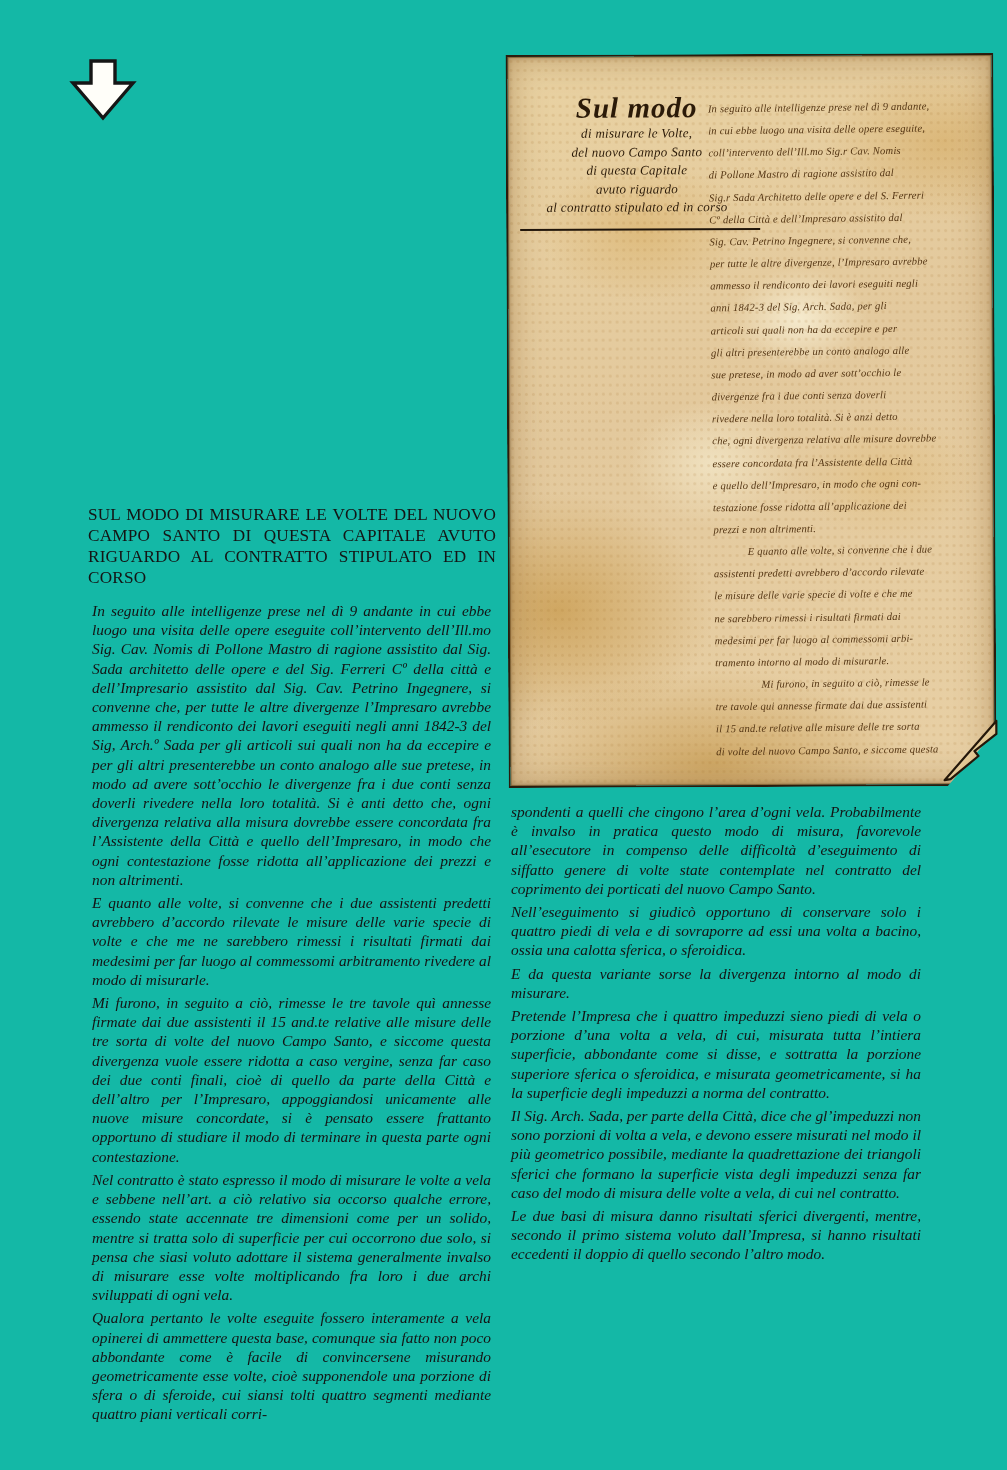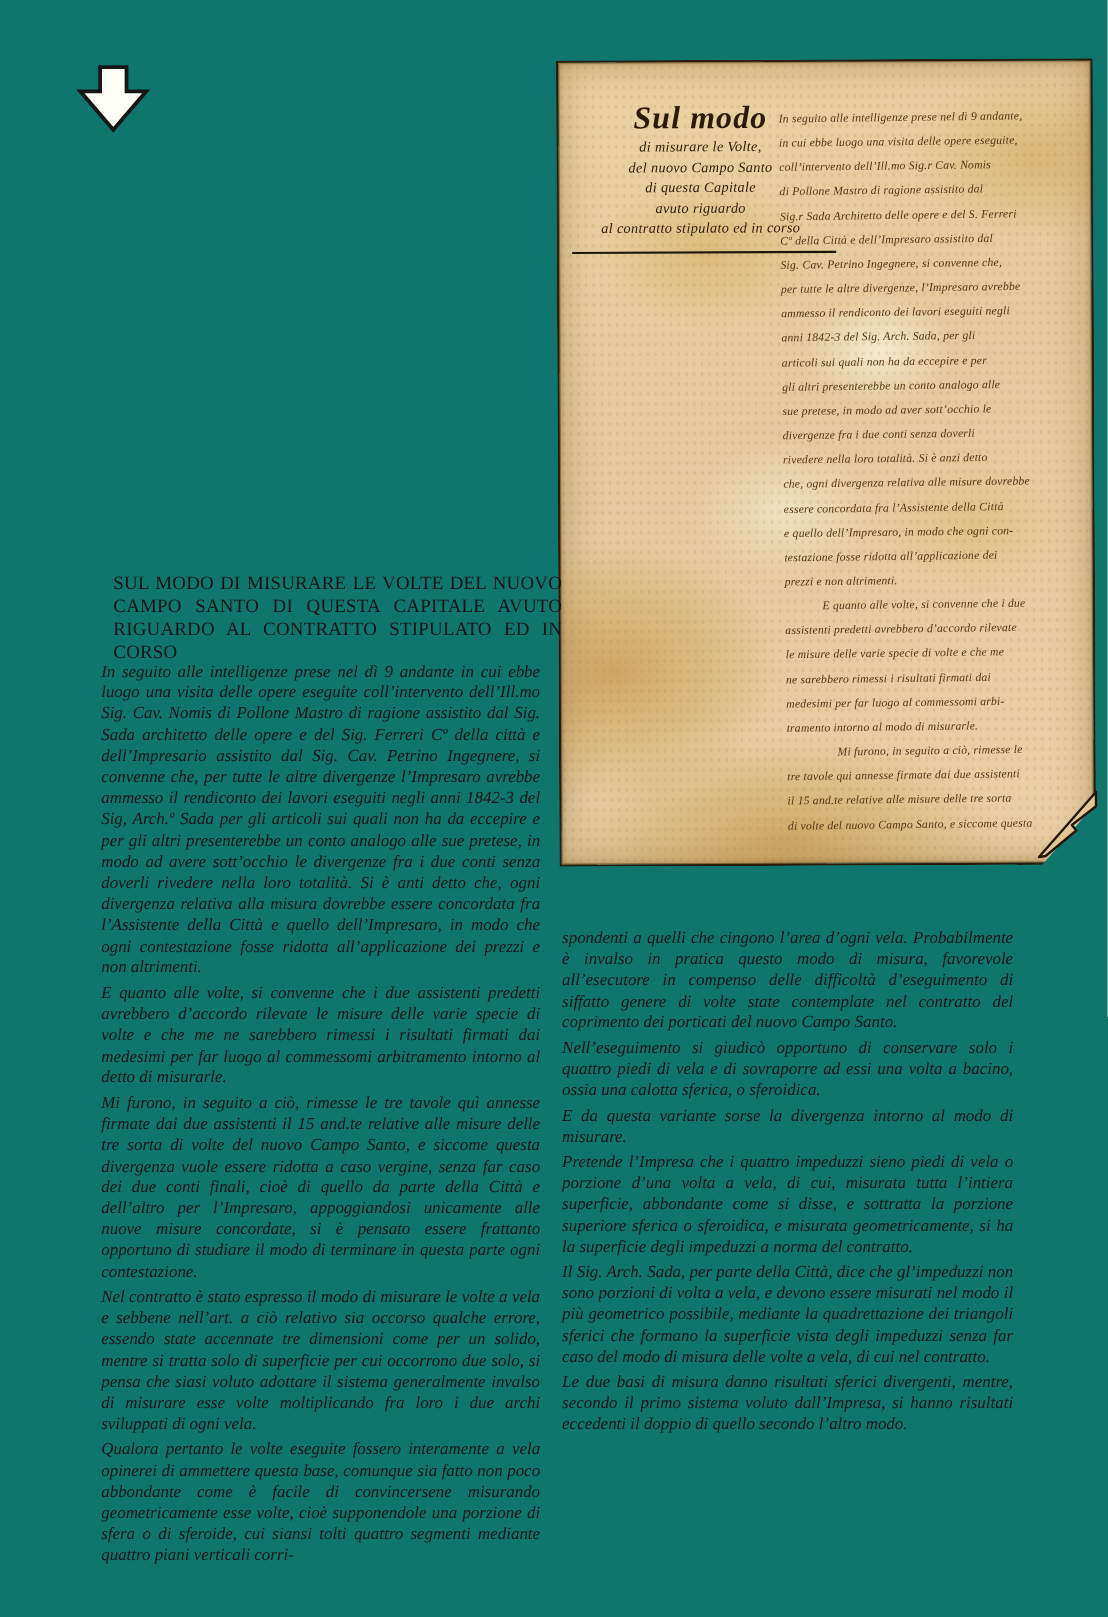--- a/index.html
+++ b/index.html
@@ -1,18 +1,18 @@
 <!DOCTYPE html>
 <html lang="it"><head>
 <meta charset="utf-8">
 <style>
   html,body { margin:0; padding:0; background:#e8e8e8; }
   .page {
     position:relative; width:1007px; height:1470px;
-    background:#0f766e; overflow:hidden;
+    background:#14b8a6; overflow:hidden;
     font-family:"Liberation Serif", serif; color:#141414;
   }
 
   
   .arrow-marker { position:absolute; left:63px; top:55px; }
 
   
   .ms-wrap { position:absolute; left:507px; top:54px; width:488px; height:733px; transform:rotate(-0.25deg); }
   .ms {
     position:absolute; inset:0; box-sizing:border-box;
@@ -48,21 +48,21 @@
   .ms-line.indent2 { padding-left:46px; }
   .fold-corner { position:absolute; right:-3px; bottom:-2px; }
 
   
   .heading {
     position:absolute; left:88px; top:504px; width:408px;
     font-size:17.2px; line-height:21px; text-align:justify; letter-spacing:.2px;
   }
   .col { position:absolute; }
   .col-left  { left:88px;  top:597px; width:407px; }
-  .col-right { left:507px; top:839px; width:418px; }
+  .col-right { left:507px; top:798px; width:418px; }
   .col p { margin:4px; font-size:15.4px; line-height:19.2px; text-align:justify;font-style:italic; }
 </style>
 </head>
 <body>
 
 <div class="page">
 
   <div class="arrow-marker">
     <svg width="82" height="72" viewBox="0 0 82 72" aria-hidden="true">
       <path d="M28 6 L52 6 L52 28 L70 28 L40 63 L10 28 L28 28 Z" fill="#fffef9" stroke="#161616" stroke-width="3.4" stroke-linejoin="miter"></path>
@@ -123,25 +123,25 @@
             <stop offset="0" stop-color="#f6eed6"></stop>
             <stop offset=".55" stop-color="#e1c794"></stop>
             <stop offset="1" stop-color="#b98d4a"></stop>
           </linearGradient>
         </defs>
         <path d="M57 3 L57 16 L35 33 L39 38 L11 61 L5 62 Z" fill="url(#foldgrad)" stroke="#241709" stroke-width="2.2" stroke-linejoin="round"></path>
       </svg>
     </div>
   </div>
 
-  <h1 class="heading" style="font-weight:normal; margin:15px;">SUL MODO DI MISURARE LE VOLTE DEL NUOVO CAMPO SANTO DI QUESTA CAPITALE AVUTO RIGUARDO AL CONTRATTO STIPULATO ED IN CORSO</h1>
+  <h1 class="heading" style="font-weight:normal; margin:0;">SUL MODO DI MISURARE LE VOLTE DEL NUOVO CAMPO SANTO DI QUESTA CAPITALE AVUTO RIGUARDO AL CONTRATTO STIPULATO ED IN CORSO</h1>
 
   <div class="col col-left">
     <p>In seguito alle intelligenze prese nel dì 9 andante in cui ebbe luogo una visita delle opere eseguite coll’intervento dell’Ill.mo Sig. Cav. Nomis di Pollone Mastro di ragione assistito dal Sig. Sada architetto delle opere e del Sig. Ferreri Cº della città e dell’Impresario assistito dal Sig. Cav. Petrino Ingegnere, si convenne che, per tutte le altre divergenze l’Impresaro avrebbe ammesso il rendiconto dei lavori eseguiti negli anni 1842-3 del Sig, Arch.º Sada per gli articoli sui quali non ha da eccepire e per gli altri presenterebbe un conto analogo alle sue pretese, in modo ad avere sott’occhio le divergenze fra i due conti senza doverli rivedere nella loro totalità. Si è anti detto che, ogni divergenza relativa alla misura dovrebbe essere concordata fra l’Assistente della Città e quello dell’Impresaro, in modo che ogni contestazione fosse ridotta all’applicazione dei prezzi e non altrimenti.</p>
-    <p>E quanto alle volte, si convenne che i due assistenti predetti avrebbero d’accordo rilevate le misure delle varie specie di volte e che me ne sarebbero rimessi i risultati firmati dai medesimi per far luogo al commessomi arbitramento intorno al detto di misurarle.</p>
+    <p>E quanto alle volte, si convenne che i due assistenti predetti avrebbero d’accordo rilevate le misure delle varie specie di volte e che me ne sarebbero rimessi i risultati firmati dai medesimi per far luogo al commessomi arbitramento rivedere al modo di misurarle.</p>
     <p>Mi furono, in seguito a ciò, rimesse le tre tavole quì annesse firmate dai due assistenti il 15 and.te relative alle misure delle tre sorta di volte del nuovo Campo Santo, e siccome questa divergenza vuole essere ridotta a caso vergine, senza far caso dei due conti finali, cioè di quello da parte della Città e dell’altro per l’Impresaro, appoggiandosi unicamente alle nuove misure concordate, si è pensato essere frattanto opportuno di studiare il modo di terminare in questa parte ogni contestazione.</p>
     <p>Nel contratto è stato espresso il modo di misurare le volte a vela e sebbene nell’art. a ciò relativo sia occorso qualche errore, essendo state accennate tre dimensioni come per un solido, mentre si tratta solo di superficie per cui occorrono due solo, si pensa che siasi voluto adottare il sistema generalmente invalso di misurare esse volte moltiplicando fra loro i due archi sviluppati di ogni vela.</p>
     <p>Qualora pertanto le volte eseguite fossero interamente a vela opinerei di ammettere questa base, comunque sia fatto non poco abbondante come è facile di convincersene misurando geometricamente esse volte, cioè supponendole una porzione di sfera o di sferoide, cui siansi tolti quattro segmenti mediante quattro piani verticali corri-</p>
   </div>
 
   <div class="col col-right">
     <p>spondenti a quelli che cingono l’area d’ogni vela. Probabilmente è invalso in pratica questo modo di misura, favorevole all’esecutore in compenso delle difficoltà d’eseguimento di siffatto genere di volte state contemplate nel contratto del coprimento dei porticati del nuovo Campo Santo.</p>
     <p>Nell’eseguimento si giudicò opportuno di conservare solo i quattro piedi di vela e di sovraporre ad essi una volta a bacino, ossia una calotta sferica, o sferoidica.</p>
     <p>E da questa variante sorse la divergenza intorno al modo di misurare.</p>
     <p>Pretende l’Impresa che i quattro impeduzzi sieno piedi di vela o porzione d’una volta a vela, di cui, misurata tutta l’intiera superficie, abbondante come si disse, e sottratta la porzione superiore sferica o sferoidica, e misurata geometricamente, si ha la superficie degli impeduzzi a norma del contratto.</p>

